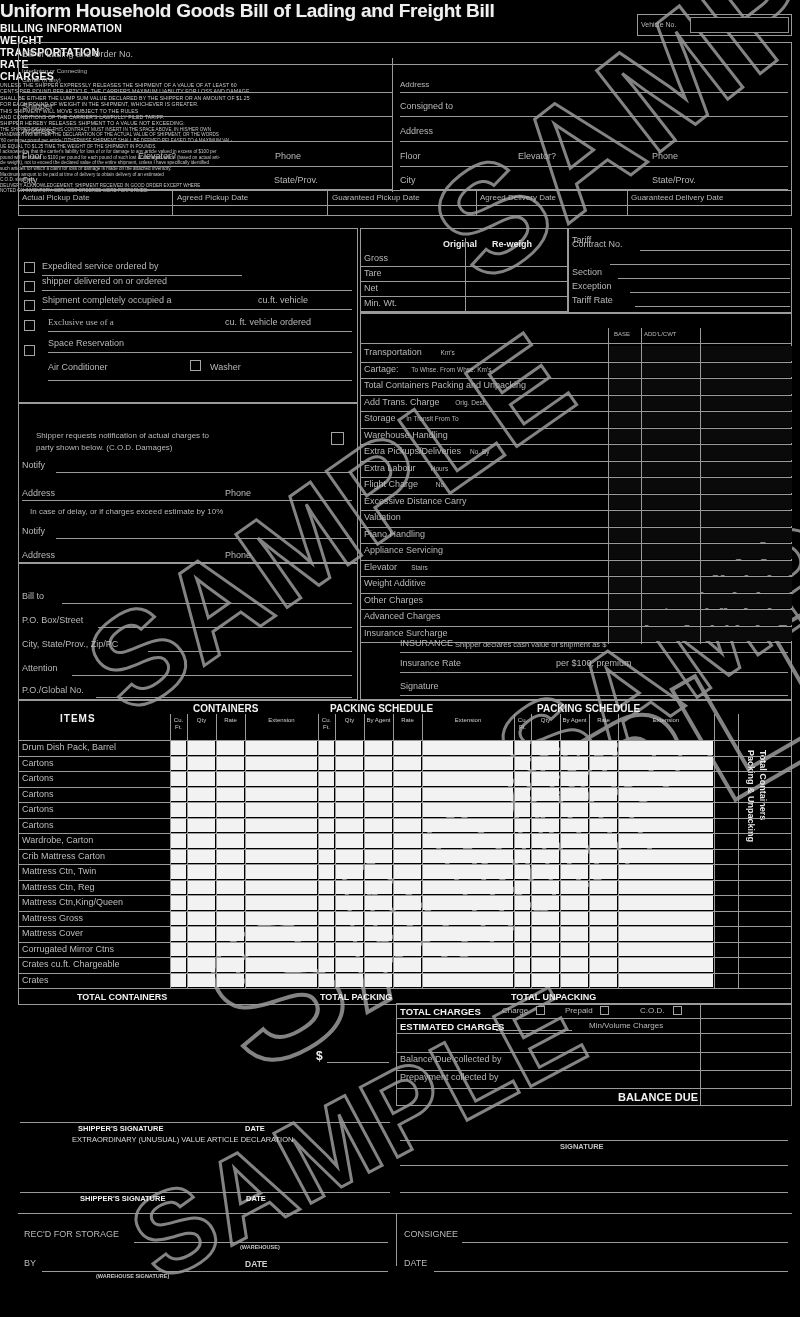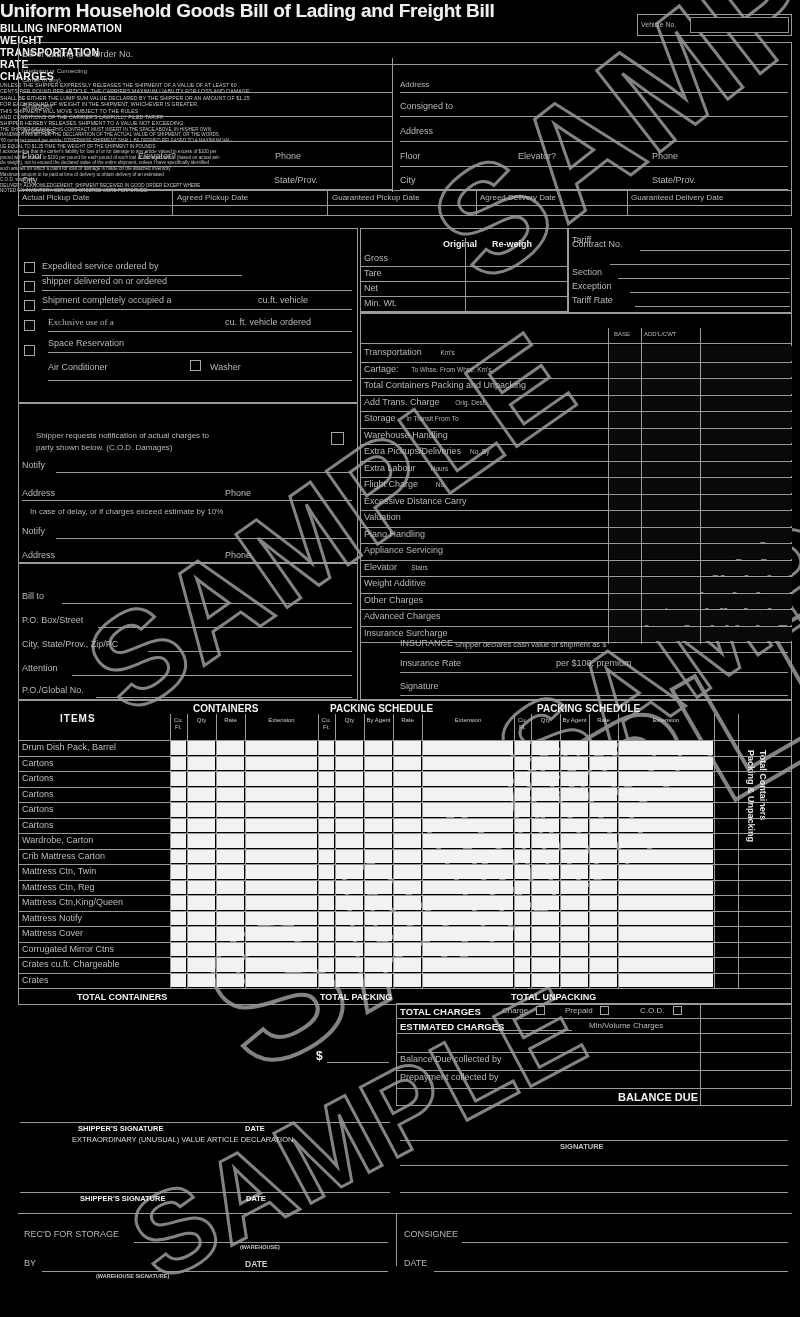--- a/index.html
+++ b/index.html
@@ -528,21 +528,21 @@
       <div style="position: absolute; left: 319px; top: 896px; width: 15px; height: 13.5px; background: rgb(242, 242, 242);"></div>
       <div style="position: absolute; left: 336px; top: 896px; width: 27px; height: 13.5px; background: rgb(242, 242, 242);"></div>
       <div style="position: absolute; left: 365px; top: 896px; width: 27px; height: 13.5px; background: rgb(242, 242, 242);"></div>
       <div style="position: absolute; left: 394px; top: 896px; width: 27px; height: 13.5px; background: rgb(242, 242, 242);"></div>
       <div style="position: absolute; left: 423px; top: 896px; width: 90px; height: 13.5px; background: rgb(242, 242, 242);"></div>
       <div style="position: absolute; left: 515px; top: 896px; width: 15px; height: 13.5px; background: rgb(242, 242, 242);"></div>
       <div style="position: absolute; left: 532px; top: 896px; width: 27px; height: 13.5px; background: rgb(242, 242, 242);"></div>
       <div style="position: absolute; left: 561px; top: 896px; width: 27px; height: 13.5px; background: rgb(242, 242, 242);"></div>
       <div style="position: absolute; left: 590px; top: 896px; width: 27px; height: 13.5px; background: rgb(242, 242, 242);"></div>
       <div style="position: absolute; left: 619px; top: 896px; width: 94px; height: 13.5px; background: rgb(242, 242, 242);"></div>
-      <div class="rowlbl f9" style="left: 22px; top: 912.5px;">Mattress Notify</div>
+      <div class="rowlbl f9" style="left: 22px; top: 912.5px;">Mattress Gross</div>
       <div class="line" style="left: 18px; top: 926px; width: 774px;"></div>
       <div style="position: absolute; left: 171px; top: 911.5px; width: 15px; height: 13.5px; background: rgb(242, 242, 242);"></div>
       <div style="position: absolute; left: 188px; top: 911.5px; width: 27px; height: 13.5px; background: rgb(242, 242, 242);"></div>
       <div style="position: absolute; left: 217px; top: 911.5px; width: 27px; height: 13.5px; background: rgb(242, 242, 242);"></div>
       <div style="position: absolute; left: 246px; top: 911.5px; width: 71px; height: 13.5px; background: rgb(242, 242, 242);"></div>
       <div style="position: absolute; left: 319px; top: 911.5px; width: 15px; height: 13.5px; background: rgb(242, 242, 242);"></div>
       <div style="position: absolute; left: 336px; top: 911.5px; width: 27px; height: 13.5px; background: rgb(242, 242, 242);"></div>
       <div style="position: absolute; left: 365px; top: 911.5px; width: 27px; height: 13.5px; background: rgb(242, 242, 242);"></div>
       <div style="position: absolute; left: 394px; top: 911.5px; width: 27px; height: 13.5px; background: rgb(242, 242, 242);"></div>
       <div style="position: absolute; left: 423px; top: 911.5px; width: 90px; height: 13.5px; background: rgb(242, 242, 242);"></div>

